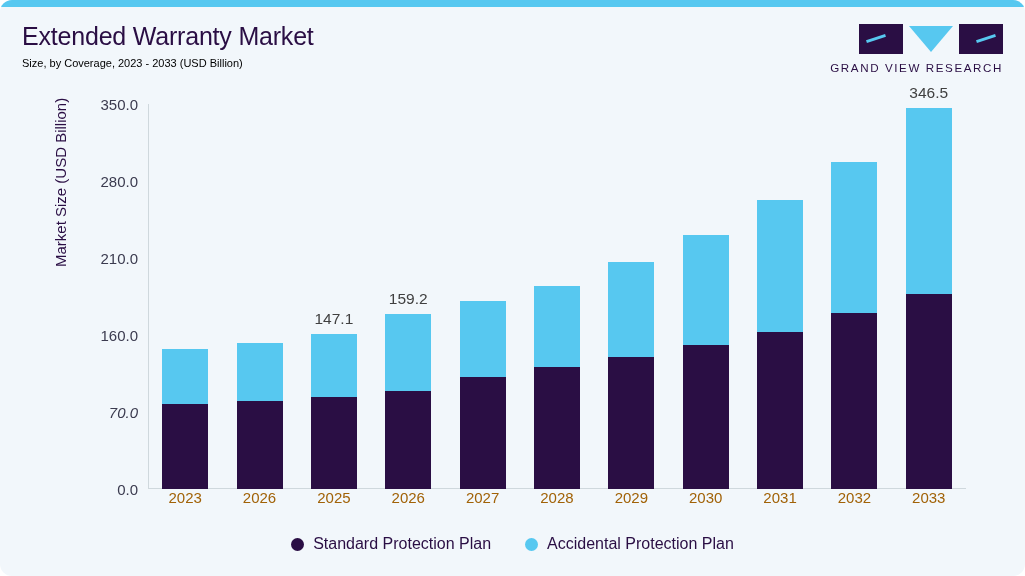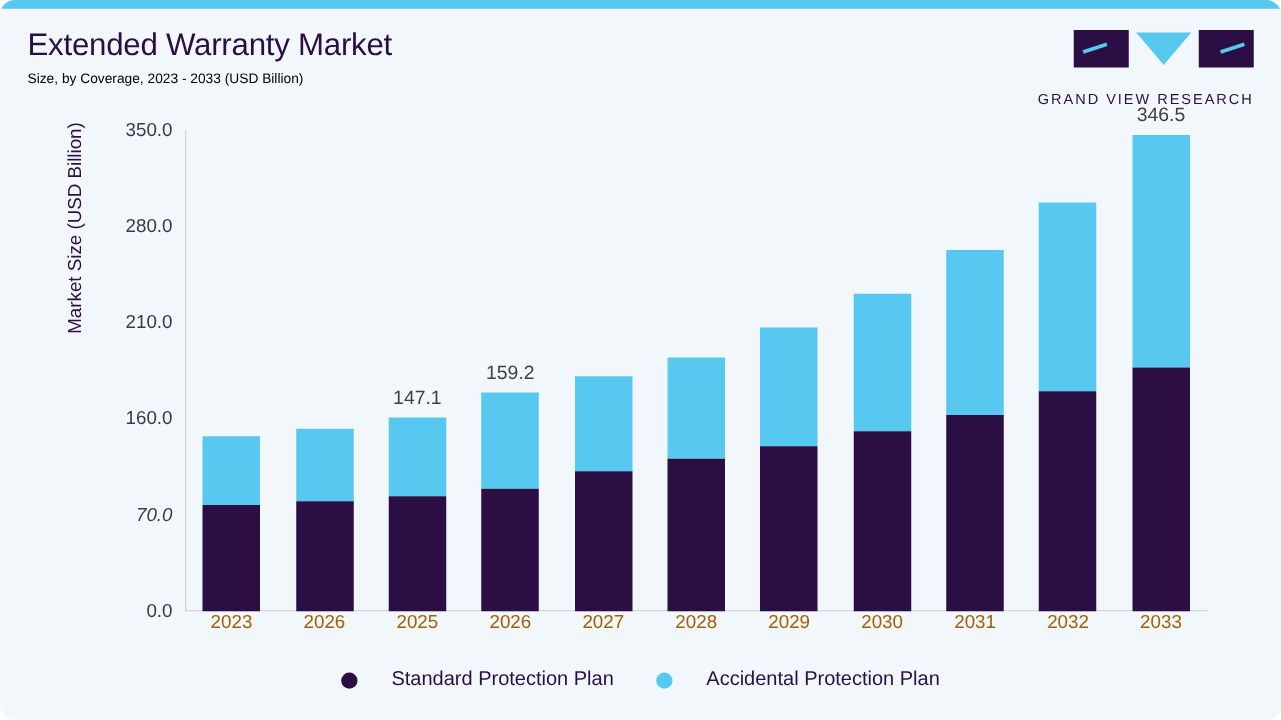--- a/index.html
+++ b/index.html
@@ -82,21 +82,21 @@
     background: #57c8f0;
     transform: rotate(-18deg);
   }
   .mark-tri {
     width: 0; height: 0;
     border-left: 22px solid transparent;
     border-right: 22px solid transparent;
     border-top: 26px solid #57c8f0;
   }
   .brand-name {
-    margin-top: 19px;
+    margin-top: 7px;
     font-size: 11.6px;
     letter-spacing: 1.6px;
     color: #2a0e44;
     font-weight: normal;
   }
   
   .plot-wrap {
     position: absolute;
     left: 0;
     top: 92px;
@@ -197,21 +197,21 @@
     top: 535px;
     width: 1025px;
     display: flex;
     justify-content: center;
     align-items: center;
     gap: 34px;
   }
   .legend-item {
     display: flex;
     align-items: center;
-    gap: 27px;
+    gap: 9px;
   }
   .legend-dot {
     width: 13px; height: 13px;
     border-radius: 50%;
   }
   .legend-text {
     font-size: 16px;
     color: #2a0e44;
   }
 </style>

